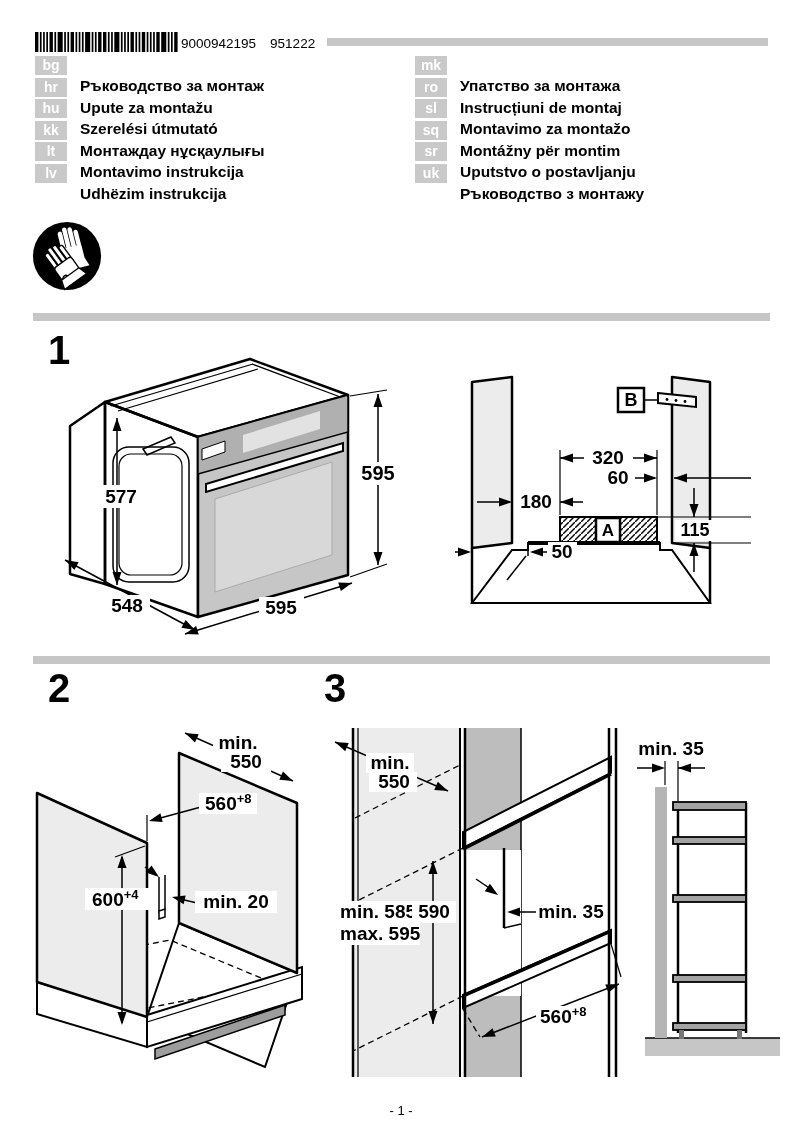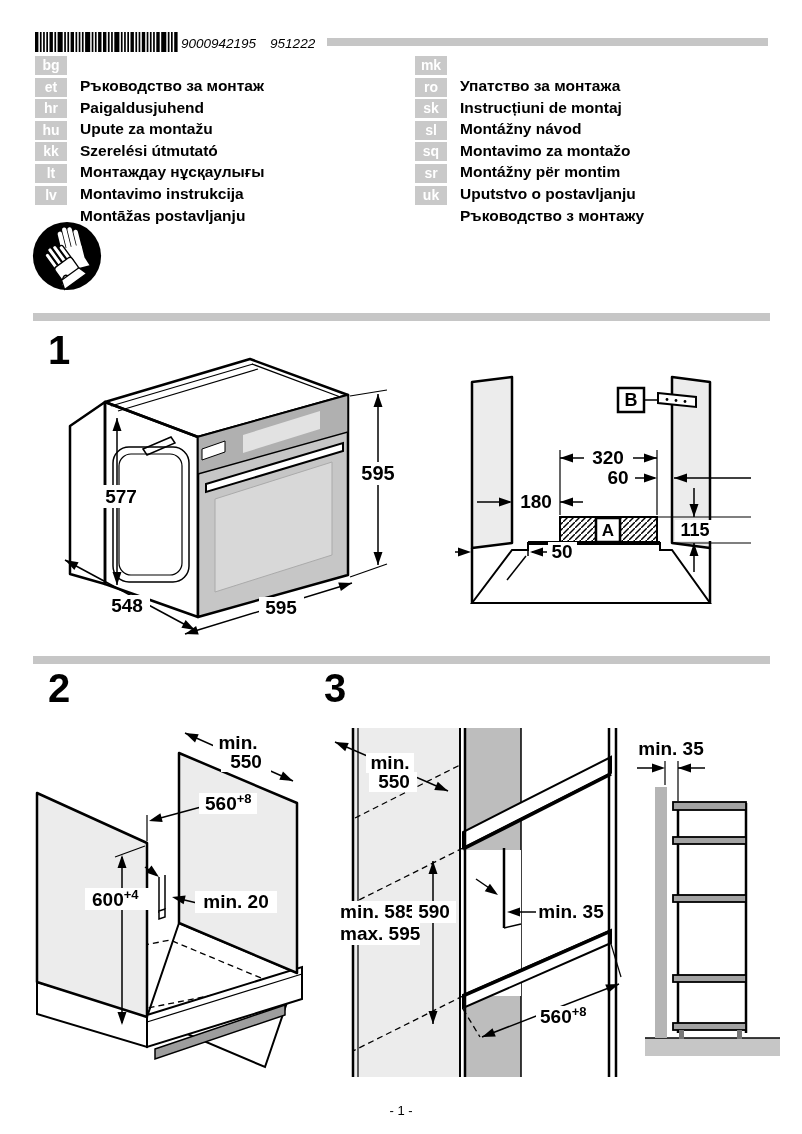--- a/index.html
+++ b/index.html
@@ -6,21 +6,21 @@
     --divider:#c6c6c6; --badge-bg:#c9c9c9; --badge-text:#ffffff;
     --panel:#ececec; --backwall:#bdbdbd; --shelfbar:#a3a3a3;
     --ovenfront:#c6c6c6; --ovenband:#b0b0b0; --ovenwindow:#d8d8d8;
     --ovendisplay:#e2e2e2; --plinth:#9d9d9d; --wall:#b5b5b5;
     --floor:#c6c6c6; --ink:#000000;
   }
   *{margin:0;padding:0;box-sizing:border-box;}
   body{background:#888;font-family:"Liberation Sans",sans-serif;}
   .page{position:relative;width:802px;height:1134px;background:#fff;overflow:hidden;margin:0 auto;}
   .abs{position:absolute;}
-  .bc-text{position:absolute;left:181px;top:36px;font-size:13.5px;color:#000;font-style:italic;}
+  .bc-text{position:absolute;left:181px;top:36px;font-size:13.5px;color:#000;}
   .bc-text span{margin-right:14px;}
   .rule{position:absolute;height:7.5px;background:var(--divider);}
   .lang-col{position:absolute;top:56px;display:flex;flex-direction:column;}
   .lang-col.left{left:35px;}
   .lang-col.right{left:415px;}
   .lang-row{display:flex;align-items:center;height:19px;margin-bottom:2.6px;}
   .badge{display:inline-block;width:32px;height:19px;background:var(--badge-bg);color:var(--badge-text);
          font-size:14px;font-weight:bold;text-align:center;line-height:19px;flex:0 0 32px;}
   .lang-title{margin-left:13px;font-size:15.5px;font-weight:bold;color:#000;white-space:nowrap;margin-top:41px;}
   .fig-num{position:absolute;font-size:40px;font-weight:bold;color:#000;line-height:1;}
@@ -87,24 +87,20 @@
   </div>
   <div class="rule" style="left:327px;top:38px;width:441px;"></div>
 
   <div class="lang-col left">
 
       <div class="lang-row">
         <span class="badge">bg</span>
         <span class="lang-title">Ръководство за монтаж</span>
       </div>
 
-      <div class="lang-row">
-        <span class="badge">et</span>
-        <span class="lang-title">Paigaldusjuhend</span>
-      </div>
 
       <div class="lang-row">
         <span class="badge">hr</span>
         <span class="lang-title">Upute za montažu</span>
       </div>
 
       <div class="lang-row">
         <span class="badge">hu</span>
         <span class="lang-title">Szerelési útmutató</span>
       </div>
@@ -114,39 +110,35 @@
         <span class="lang-title">Монтаждау нұсқаулығы</span>
       </div>
 
       <div class="lang-row">
         <span class="badge">lt</span>
         <span class="lang-title">Montavimo instrukcija</span>
       </div>
 
       <div class="lang-row">
         <span class="badge">lv</span>
-        <span class="lang-title">Montāžas postavljanju</span>
+        <span class="lang-title">Udhëzim instrukcija</span>
       </div>
     </div>
   <div class="lang-col right">
 
       <div class="lang-row">
         <span class="badge">mk</span>
         <span class="lang-title">Упатство за монтажа</span>
       </div>
 
       <div class="lang-row">
         <span class="badge">ro</span>
         <span class="lang-title">Instrucțiuni de montaj</span>
       </div>
 
-      <div class="lang-row">
-        <span class="badge">sk</span>
-        <span class="lang-title">Montážny návod</span>
-      </div>
 
       <div class="lang-row">
         <span class="badge">sl</span>
         <span class="lang-title">Montavimo za montažo</span>
       </div>
 
       <div class="lang-row">
         <span class="badge">sq</span>
         <span class="lang-title">Montážny për montim</span>
       </div>

